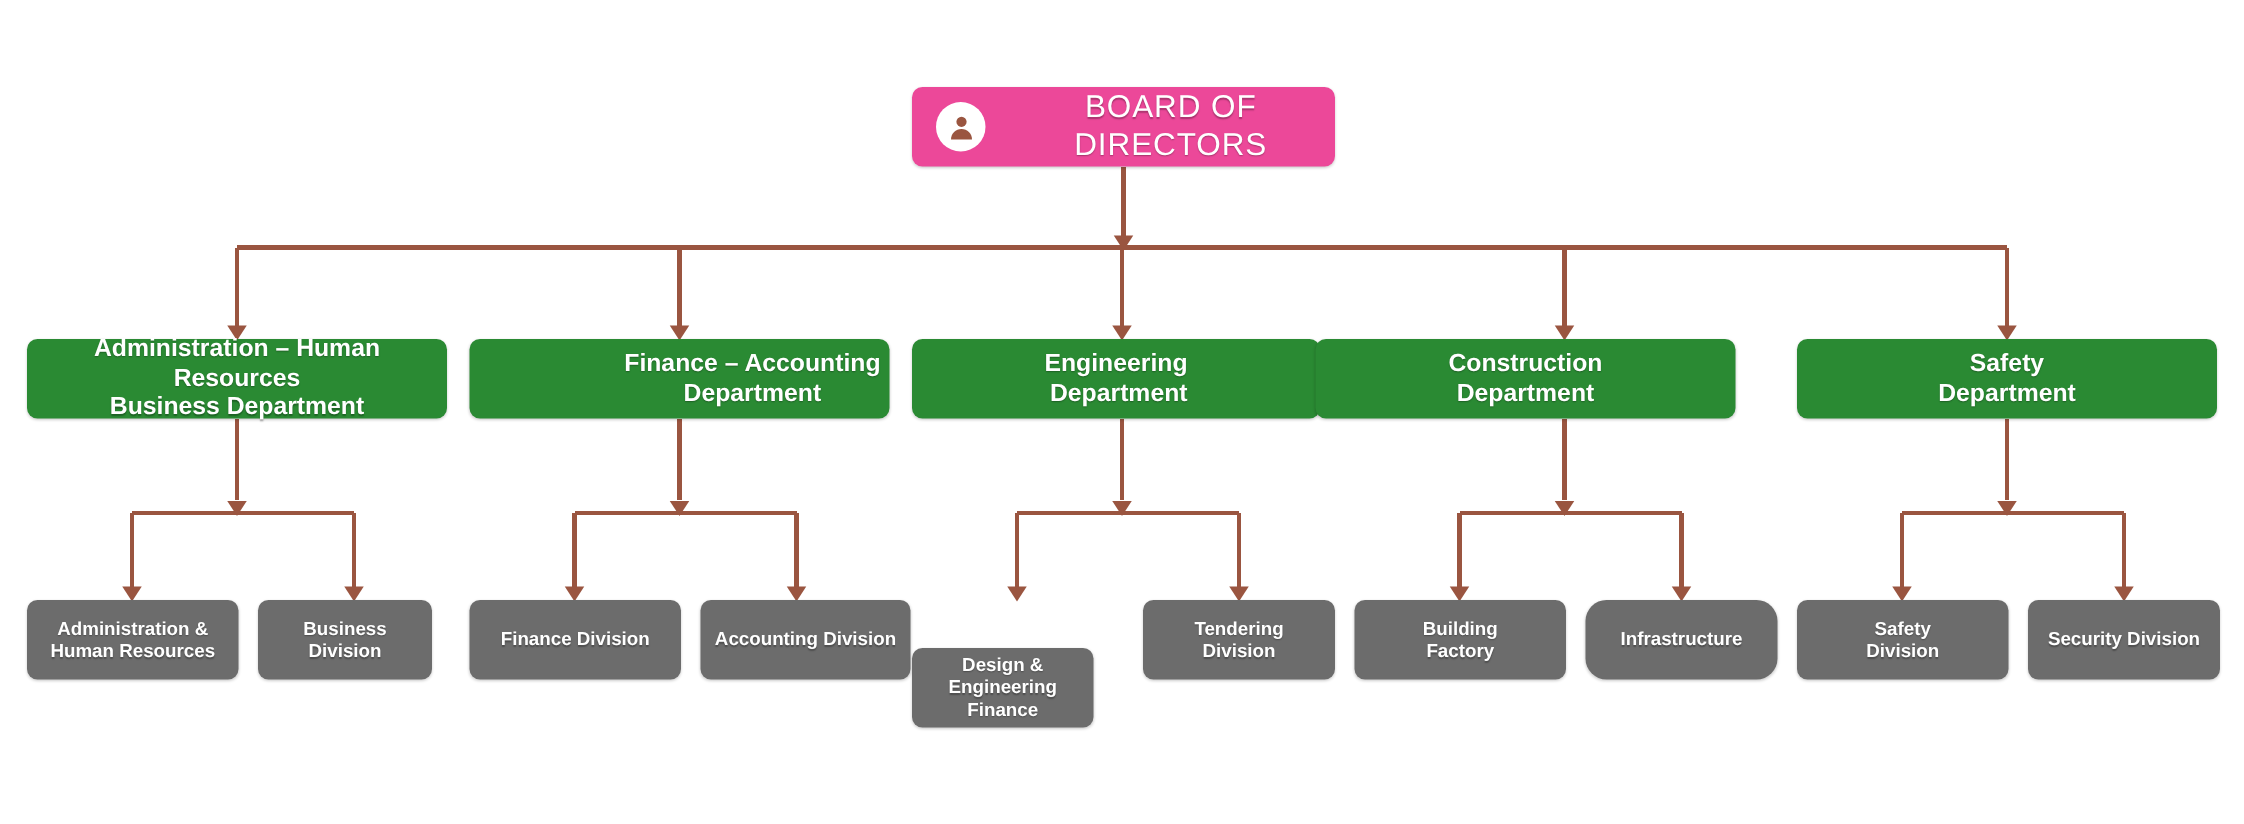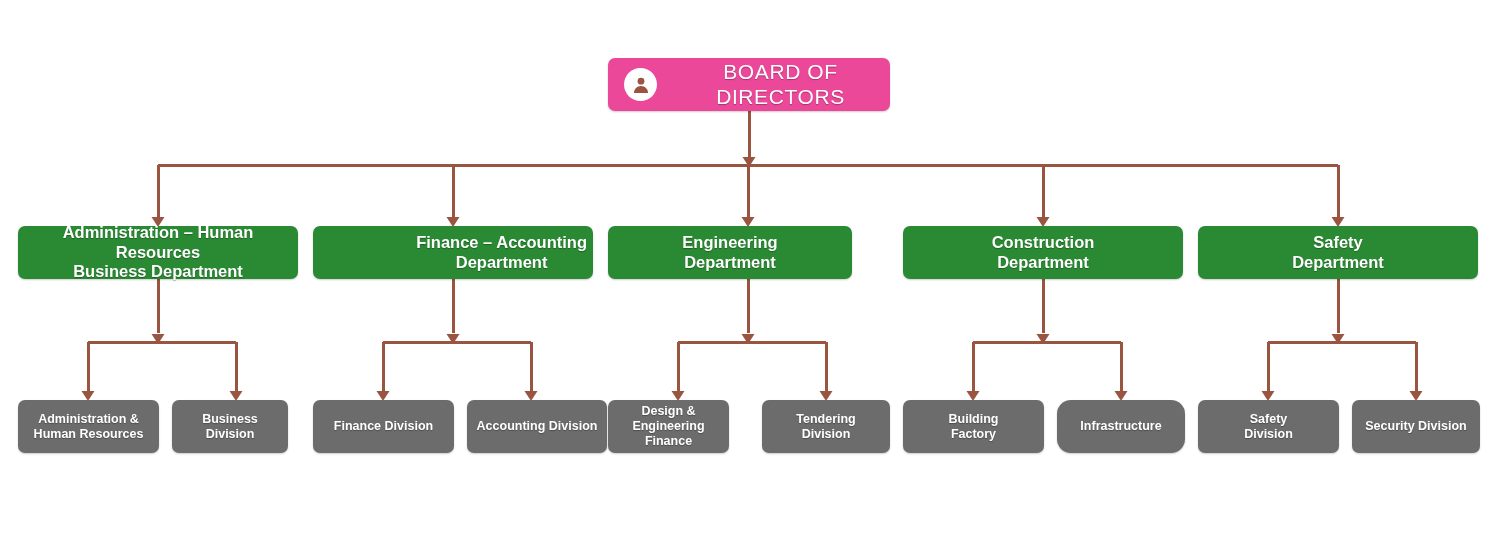--- a/index.html
+++ b/index.html
@@ -158,27 +158,27 @@
       <span class="label">Administration – Human Resources</span>
       <span class="label">Business Department</span>
     </span>
   </div>
   <div class="node dept" style="left:313px;width:280px;justify-content:flex-end;">
     <span>
       <span class="label">Finance – Accounting</span>
       <span class="label">Department</span>
     </span>
   </div>
-  <div class="node dept" style="left:608px;width:244px;">
+  <div class="node dept" style="left:608px;width:272px;text-align:right;">
     <span>
       <span class="label">Engineering</span>
       <span class="label">Department</span>
     </span>
   </div>
-  <div class="node dept" style="left:903px;width:280px;">
+  <div class="node dept" style="left:877px;width:280px;">
     <span>
       <span class="label">Construction</span>
       <span class="label">Department</span>
     </span>
   </div>
   <div class="node dept" style="left:1198px;width:280px;">
     <span>
       <span class="label">Safety</span>
       <span class="label">Department</span>
     </span>
@@ -198,21 +198,21 @@
   <div class="node div-node" style="left:313px;width:141px;">
     <span>
       <span class="label">Finance Division</span>
     </span>
   </div>
   <div class="node div-node" style="left:467px;width:140px;">
     <span>
       <span class="label">Accounting Division</span>
     </span>
   </div>
-  <div class="node div-node" style="left:608px;width:121px;">
+  <div class="node div-node" style="left:608px;width:121px;margin-top:32px;">
     <span>
       <span class="label">Design &amp;</span>
       <span class="label">Engineering Finance</span>
     </span>
   </div>
   <div class="node div-node" style="left:762px;width:128px;">
     <span>
       <span class="label">Tendering</span>
       <span class="label">Division</span>
     </span>

